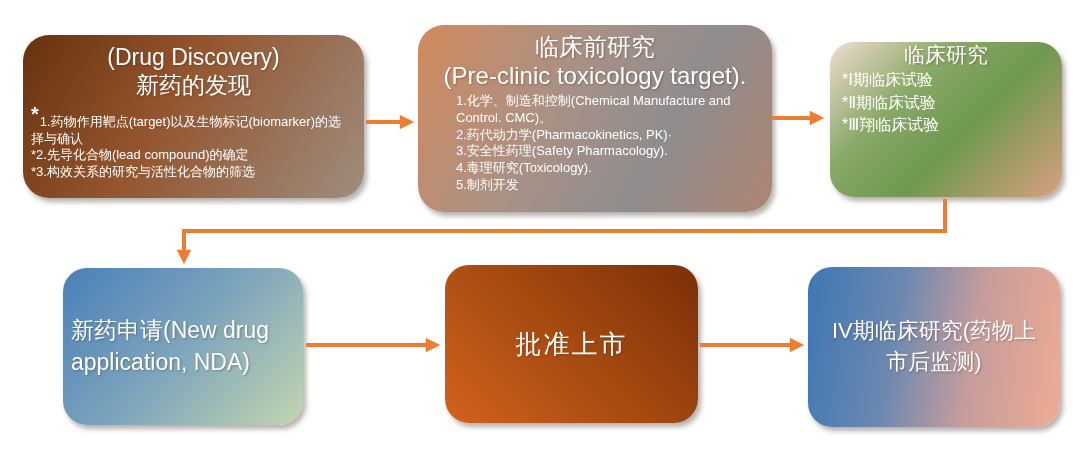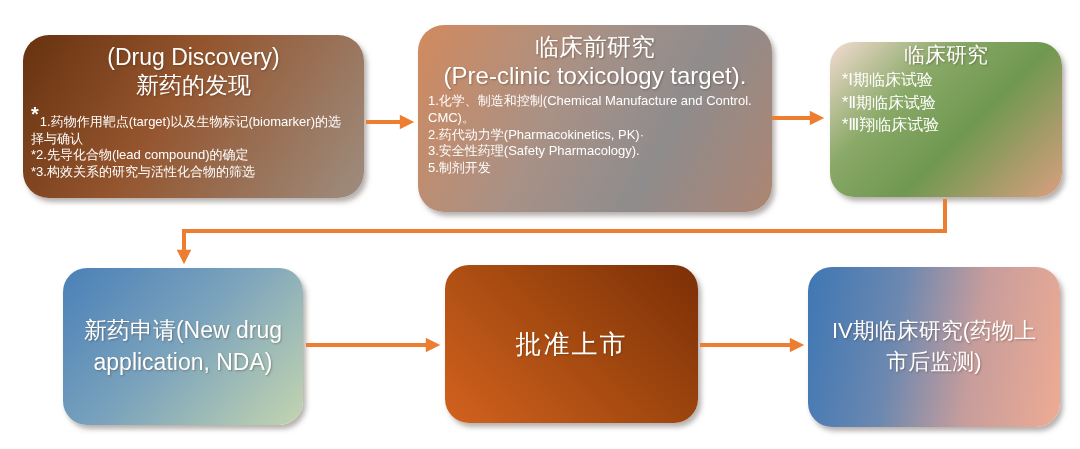--- a/index.html
+++ b/index.html
@@ -42,40 +42,40 @@
   .big-star { font-size: 20px; font-weight: bold; vertical-align: 5px; margin-right: 1px; }
 
   
   .box-preclinic {
     left: 418px; top: 25px; width: 354px; height: 187px;
     border-radius: 26px;
     background: linear-gradient(118deg, #D28A5E 0%, #A89186 40%, #8F8C8D 68%, #AD8572 100%);
   }
   .box-preclinic .title { text-align: center; font-size: 24px; line-height: 1.25; padding-top: 7px; }
   .box-preclinic .subtitle { text-align: center; font-size: 24px; line-height: 1.2; white-space: nowrap; }
-  .box-preclinic .body { font-size: 13px; line-height: 1.3; padding: 2px 10px 0 10px; }
+  .box-preclinic .body { font-size: 13px; line-height: 1.3; padding: 2px 10px 0 10px; margin-left: 28px; }
 
   
   .box-clinical {
     left: 830px; top: 42px; width: 232px; height: 155px;
     border-radius: 24px;
     background: linear-gradient(135deg, #F4DCD2 0%, #8AA968 32%, #6F9850 58%, #D99F80 100%);
   }
   .box-clinical .title { text-align: center; font-size: 21px; line-height: 1.2; }
   .box-clinical .subtitle { text-align: center; font-size: 22px; line-height: 1.15; }
   .box-clinical .body { font-size: 16px; line-height: 1.4; padding: 2px 12px 0 12px; }
 
   
   .box-nda {
     left: 63px; top: 268px; width: 240px; height: 157px;
     border-radius: 24px;
     background: linear-gradient(133deg, #4A80B8 0%, #7BA3BC 48%, #C3D5B0 100%);
     display: flex; align-items: center; justify-content: center;
   }
-  .box-nda .label { font-size: 23px; line-height: 1.35; text-align: center; padding: 0 16px; }
+  .box-nda .label { font-size: 23px; line-height: 1.35; padding: 0 8px; }
 
   
   .box-approval {
     left: 445px; top: 265px; width: 253px; height: 158px;
     border-radius: 24px;
     background: linear-gradient(225deg, #7C2F07 0%, #A54A10 50%, #D2621F 100%);
     display: flex; align-items: center; justify-content: center;
   }
   .box-approval .label { font-size: 26px; letter-spacing: 2px; text-align: center; }
 
@@ -120,20 +120,21 @@
     </div>
   </div>
 
   <div class="box box-preclinic">
     <div class="title t-shadow">临床前研究</div>
     <div class="subtitle t-shadow">(Pre-clinic toxicology target).</div>
     <div class="body">
       <div>1.化学、制造和控制(Chemical Manufacture and Control. CMC)。</div>
       <div>2.药代动力学(Pharmacokinetics, PK)·</div>
       <div>3.安全性药理(Safety Pharmacology).</div>
+      <div>4.毒理研究(Toxicology).</div>
       <div>5.制剂开发</div>
     </div>
   </div>
 
   <div class="box box-clinical">
     <div class="title t-shadow">临床研究</div>
     <div class="body">
       <div>*Ⅰ期临床试验</div>
       <div>*Ⅱ期临床试验</div>
       <div>*Ⅲ翔临床试验</div>

